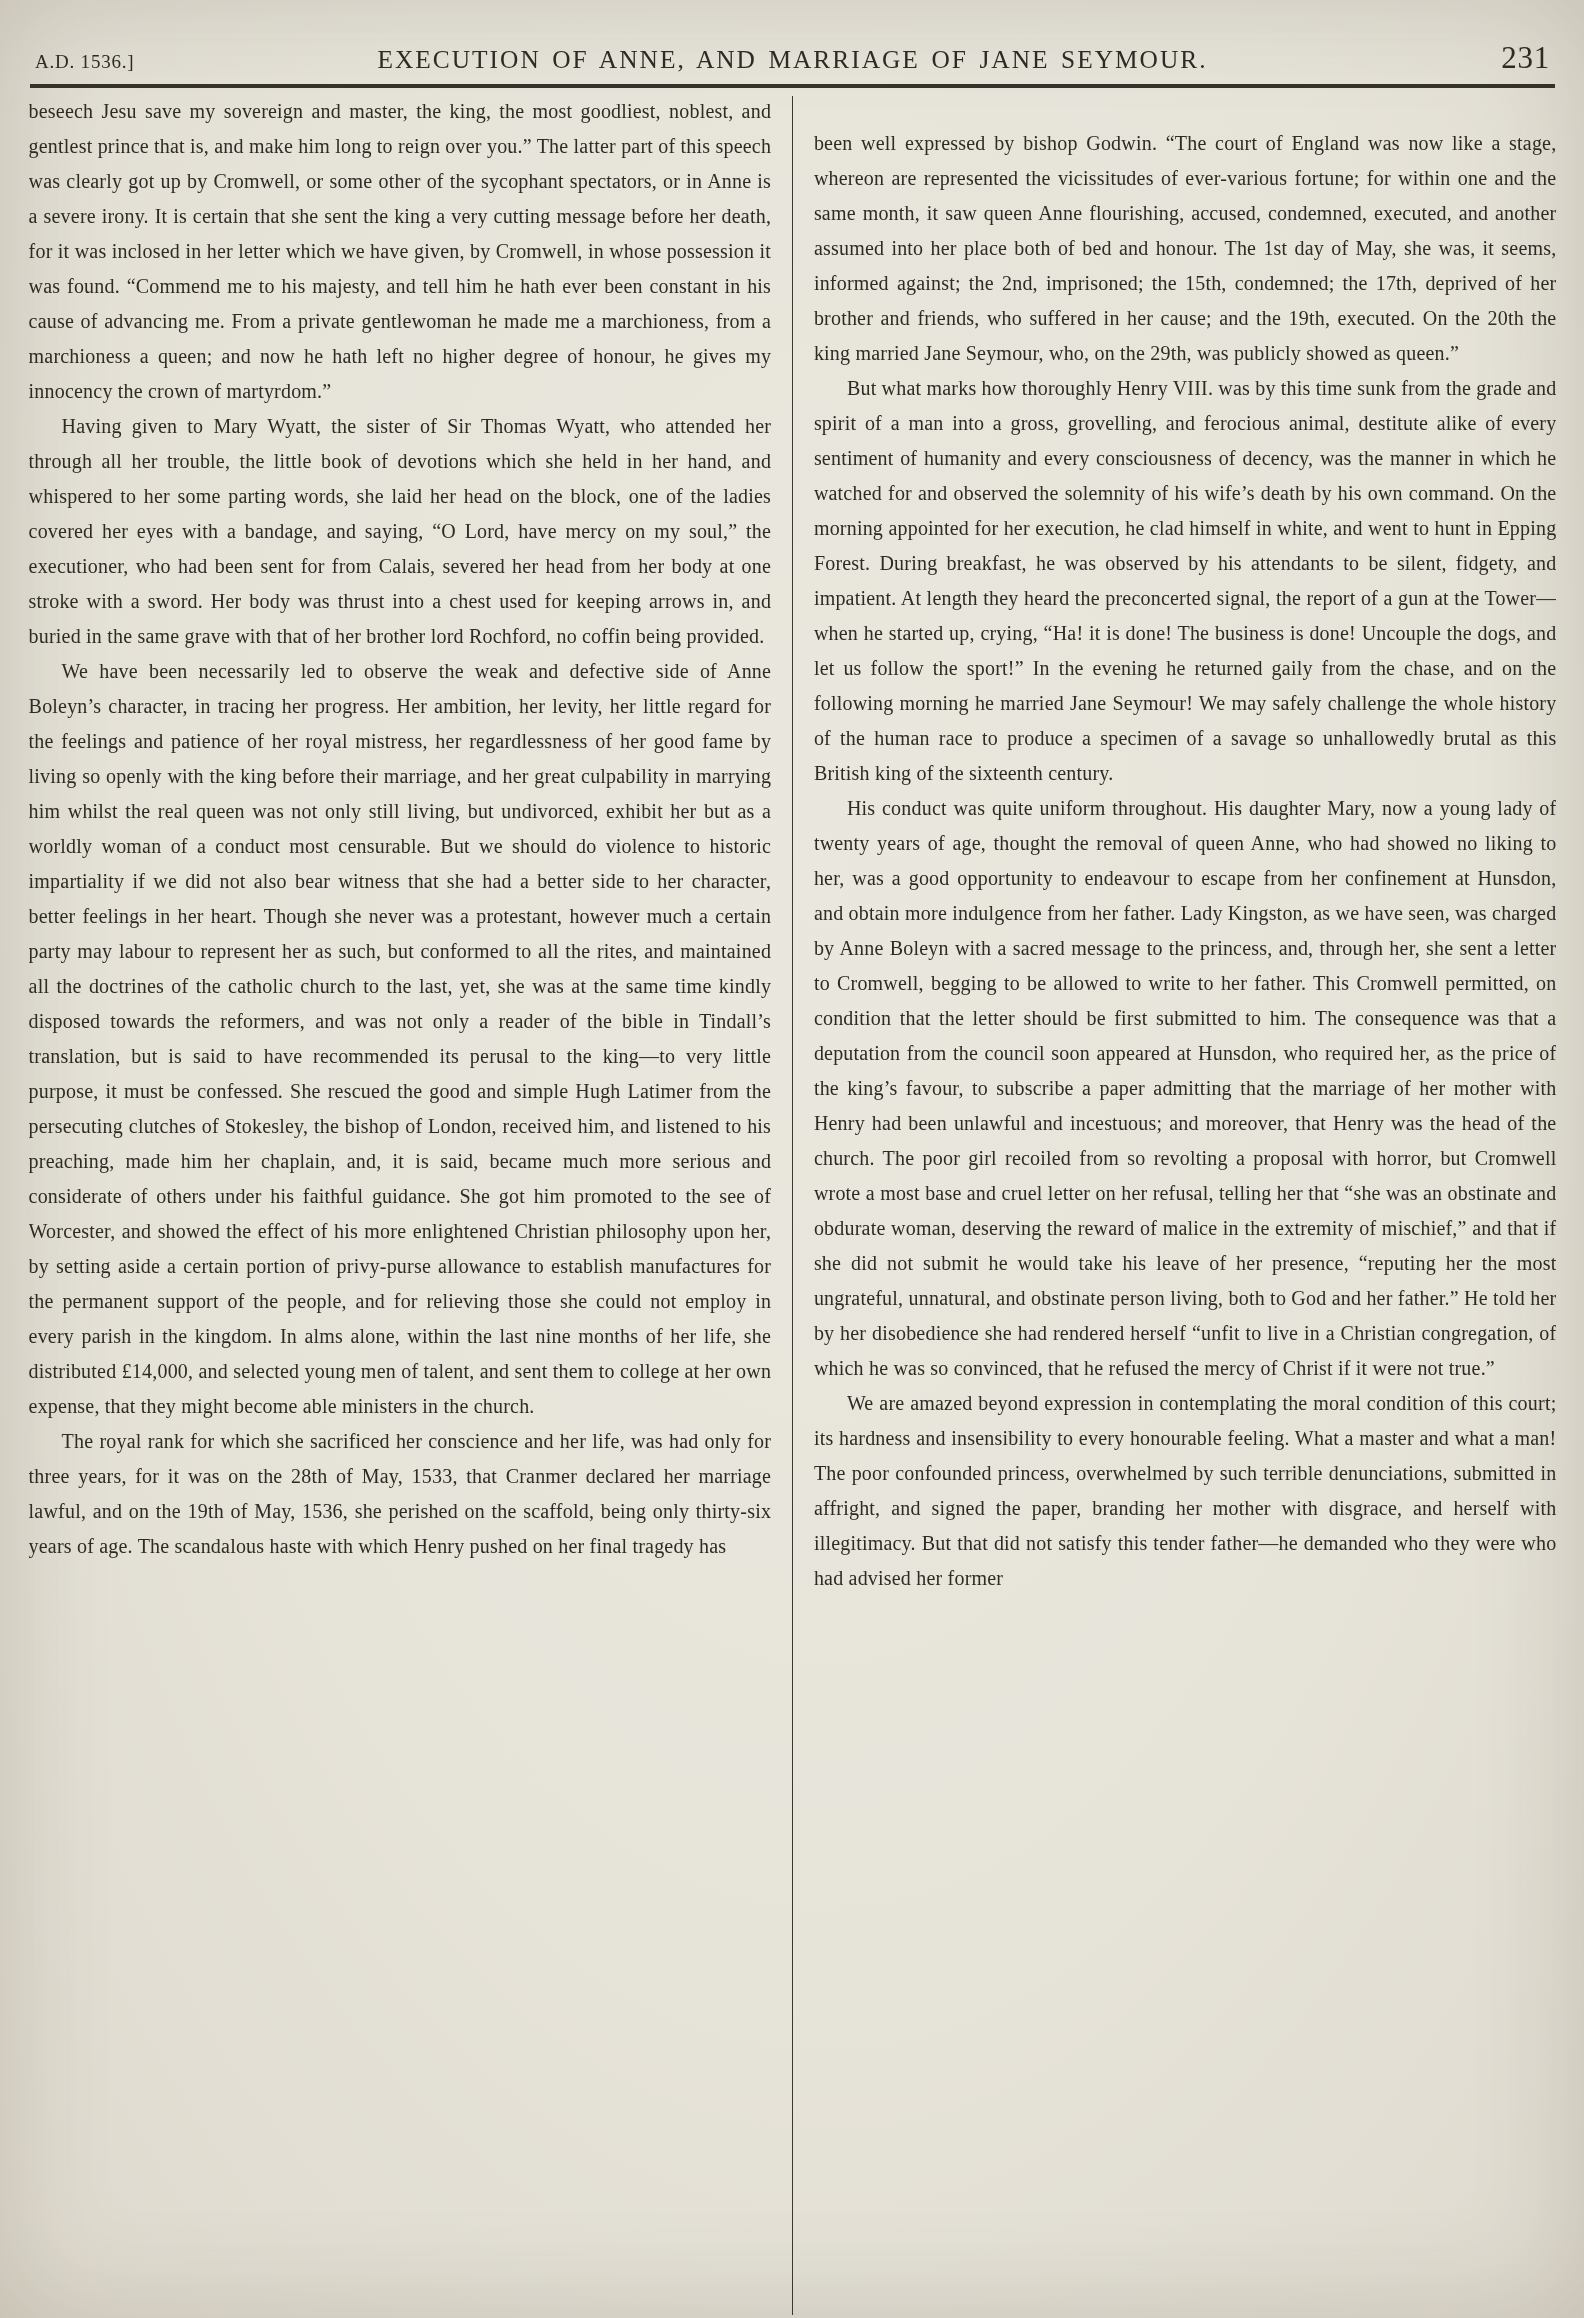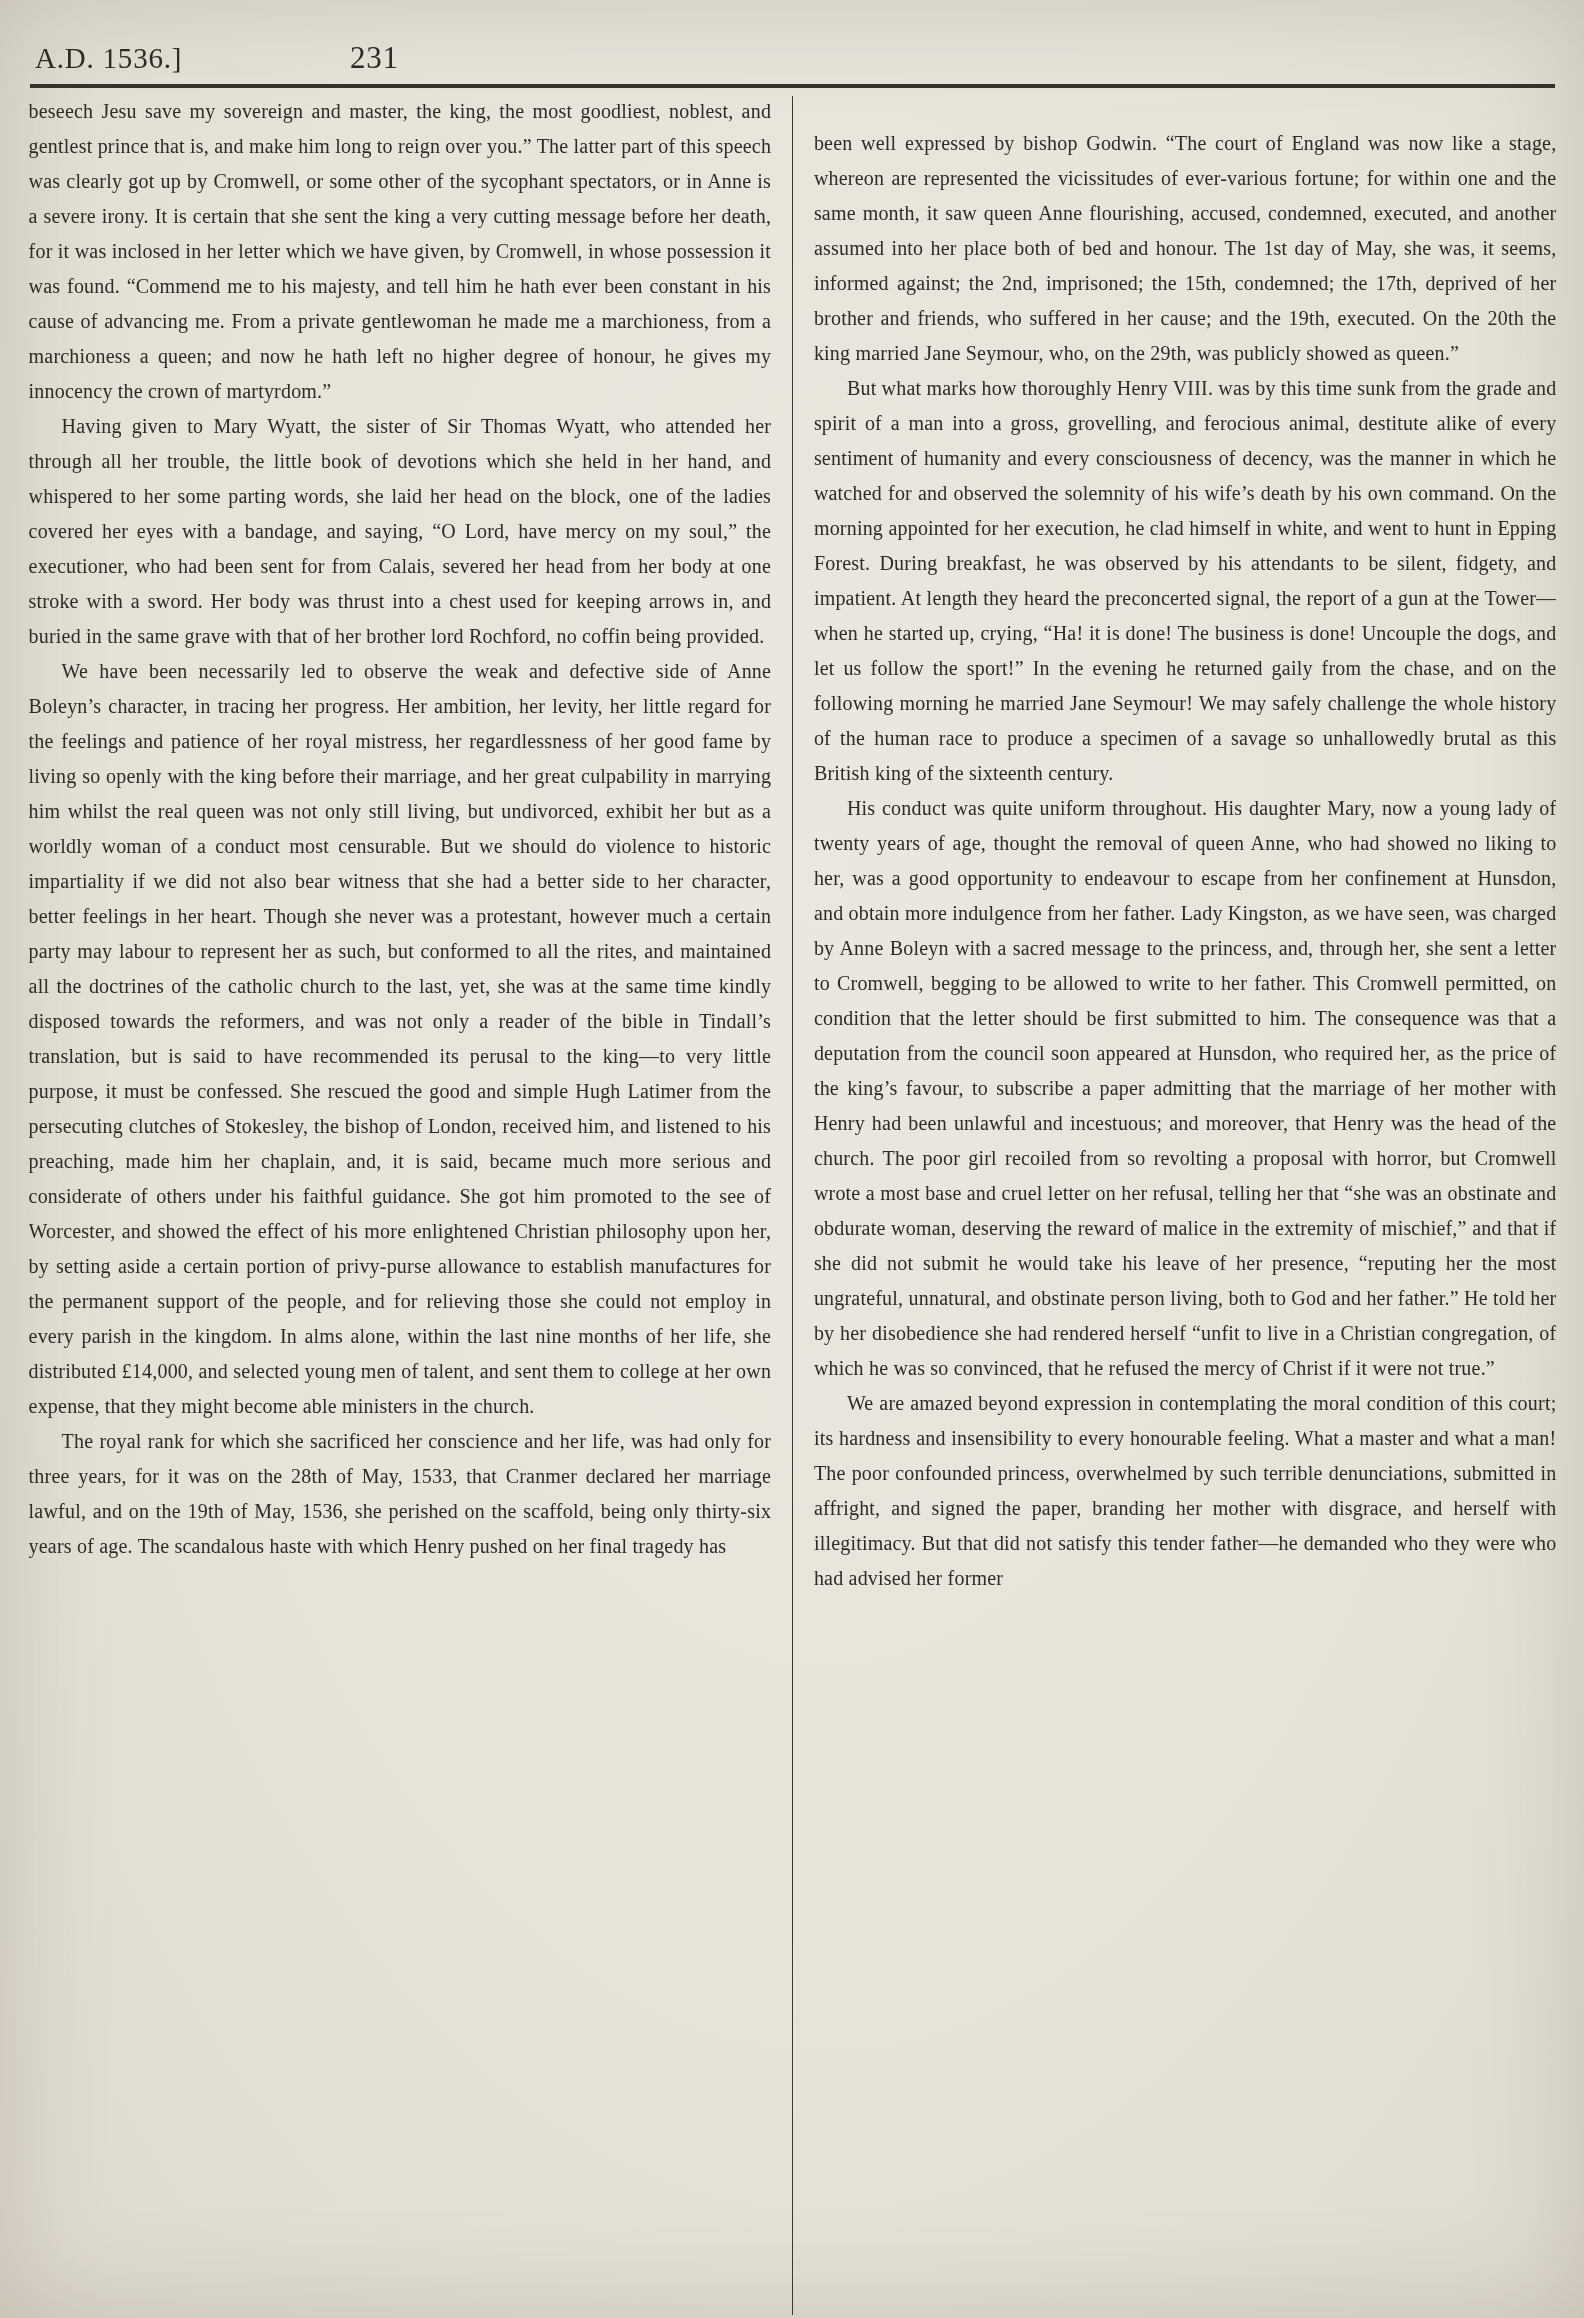--- a/index.html
+++ b/index.html
@@ -26,21 +26,21 @@
     overflow: hidden;
   }
   .header {
     display: flex;
     align-items: baseline;
     padding: 0 6.3px;
     margin-bottom: 8px;
   }
   .header-date {
     width: 182px;
-    font-size: 29px;
+    font-size: 19px;
     letter-spacing: 0.8px;
     white-space: nowrap;
   }
   .header-title {
     flex: 1;
     text-align: center;
     font-size: 25.4px;
     letter-spacing: 2px;
     word-spacing: 3.2px;
     white-space: nowrap;
@@ -85,20 +85,21 @@
     text-indent: 0;
   }
 </style>
 </head>
 <body>
 
 <div class="page">
 
   <div class="header">
     <span class="header-date">A.D. 1536.]</span>
+    <span class="header-title">EXECUTION OF ANNE, AND MARRIAGE OF JANE SEYMOUR.</span>
     <span class="header-page">231</span>
   </div>
 
   <div class="header-rule"></div>
 
   <div class="columns">
 
     <div class="column left">
       <p class="continuation">beseech Jesu save my sovereign and master, the king, the most goodliest, noblest, and gentlest prince that is, and make him long to reign over you.” The latter part of this speech was clearly got up by Cromwell, or some other of the sycophant spectators, or in Anne is a severe irony. It is certain that she sent the king a very cutting message before her death, for it was inclosed in her letter which we have given, by Cromwell, in whose possession it was found. “Commend me to his majesty, and tell him he hath ever been constant in his cause of advancing me. From a private gentlewoman he made me a marchioness, from a marchioness a queen; and now he hath left no higher degree of honour, he gives my innocency the crown of martyrdom.”</p>
       <p>Having given to Mary Wyatt, the sister of Sir Thomas Wyatt, who attended her through all her trouble, the little book of devotions which she held in her hand, and whispered to her some parting words, she laid her head on the block, one of the ladies covered her eyes with a bandage, and saying, “O Lord, have mercy on my soul,” the executioner, who had been sent for from Calais, severed her head from her body at one stroke with a sword. Her body was thrust into a chest used for keeping arrows in, and buried in the same grave with that of her brother lord Rochford, no coffin being provided.</p>

